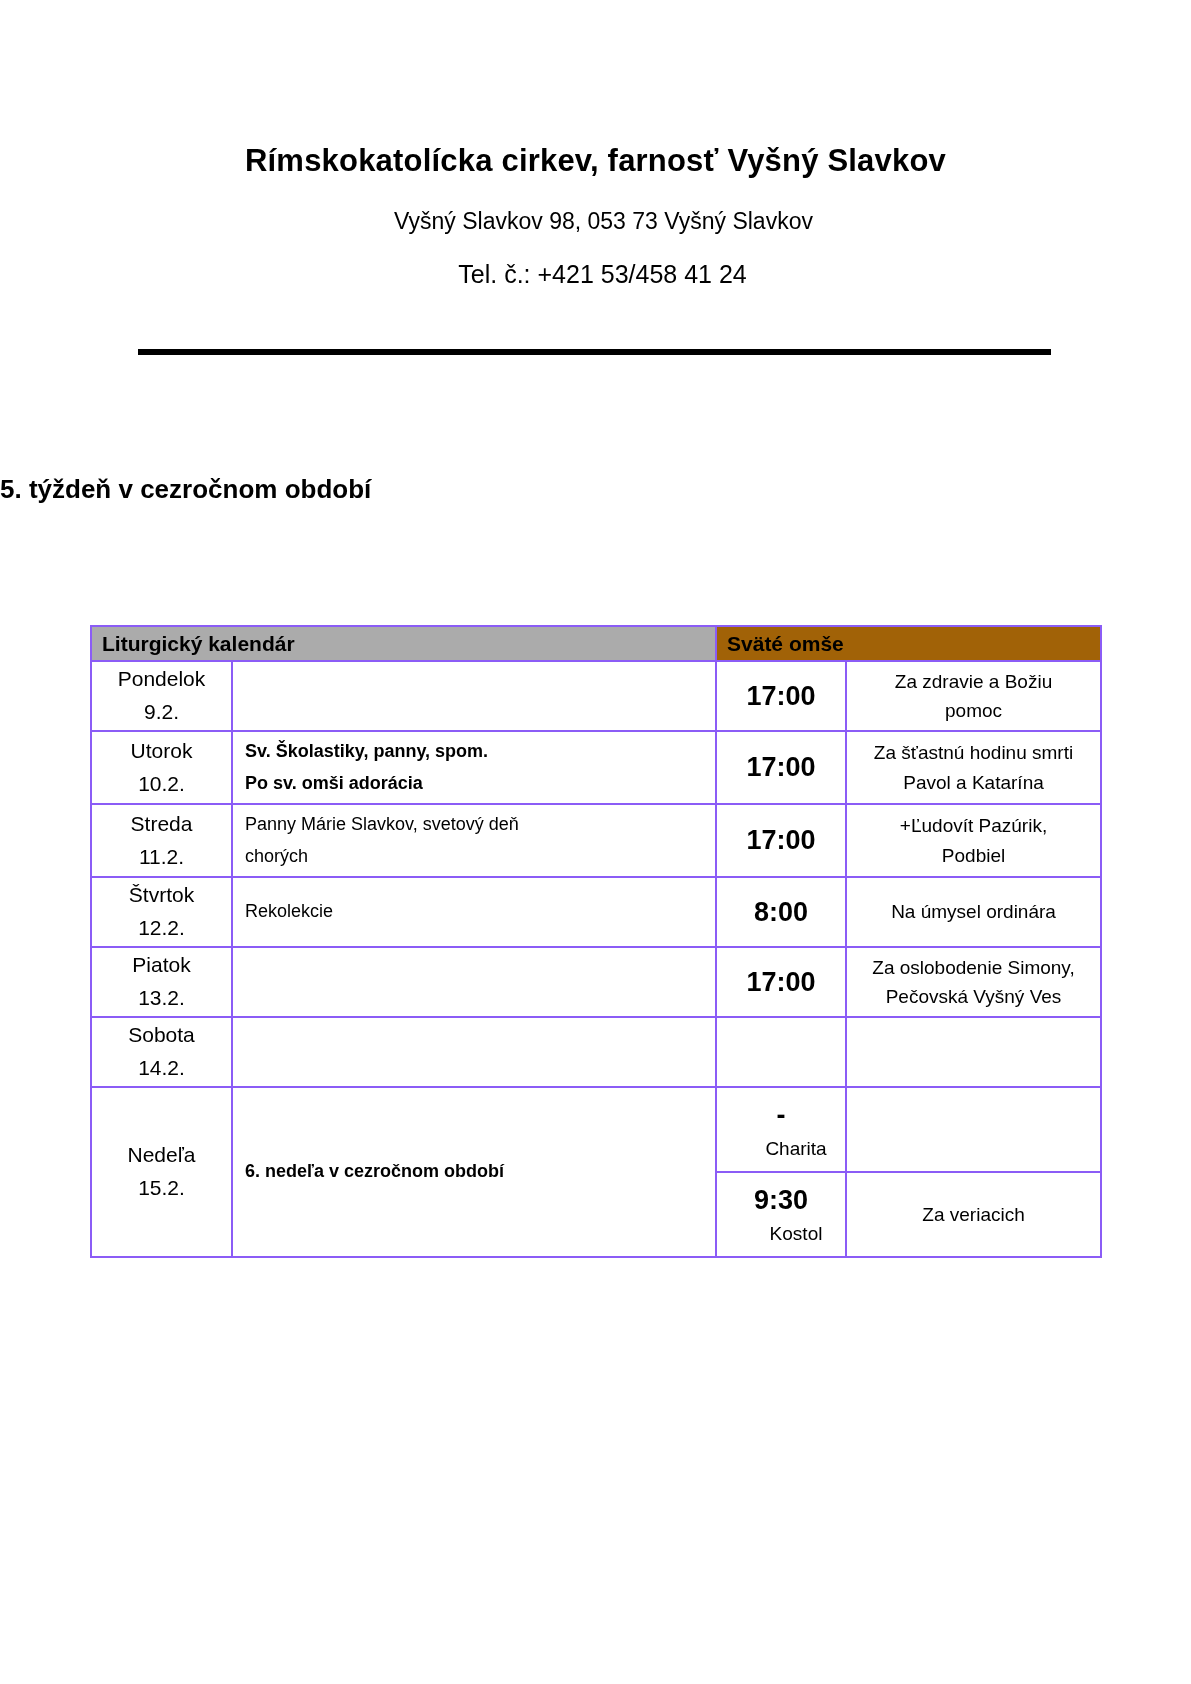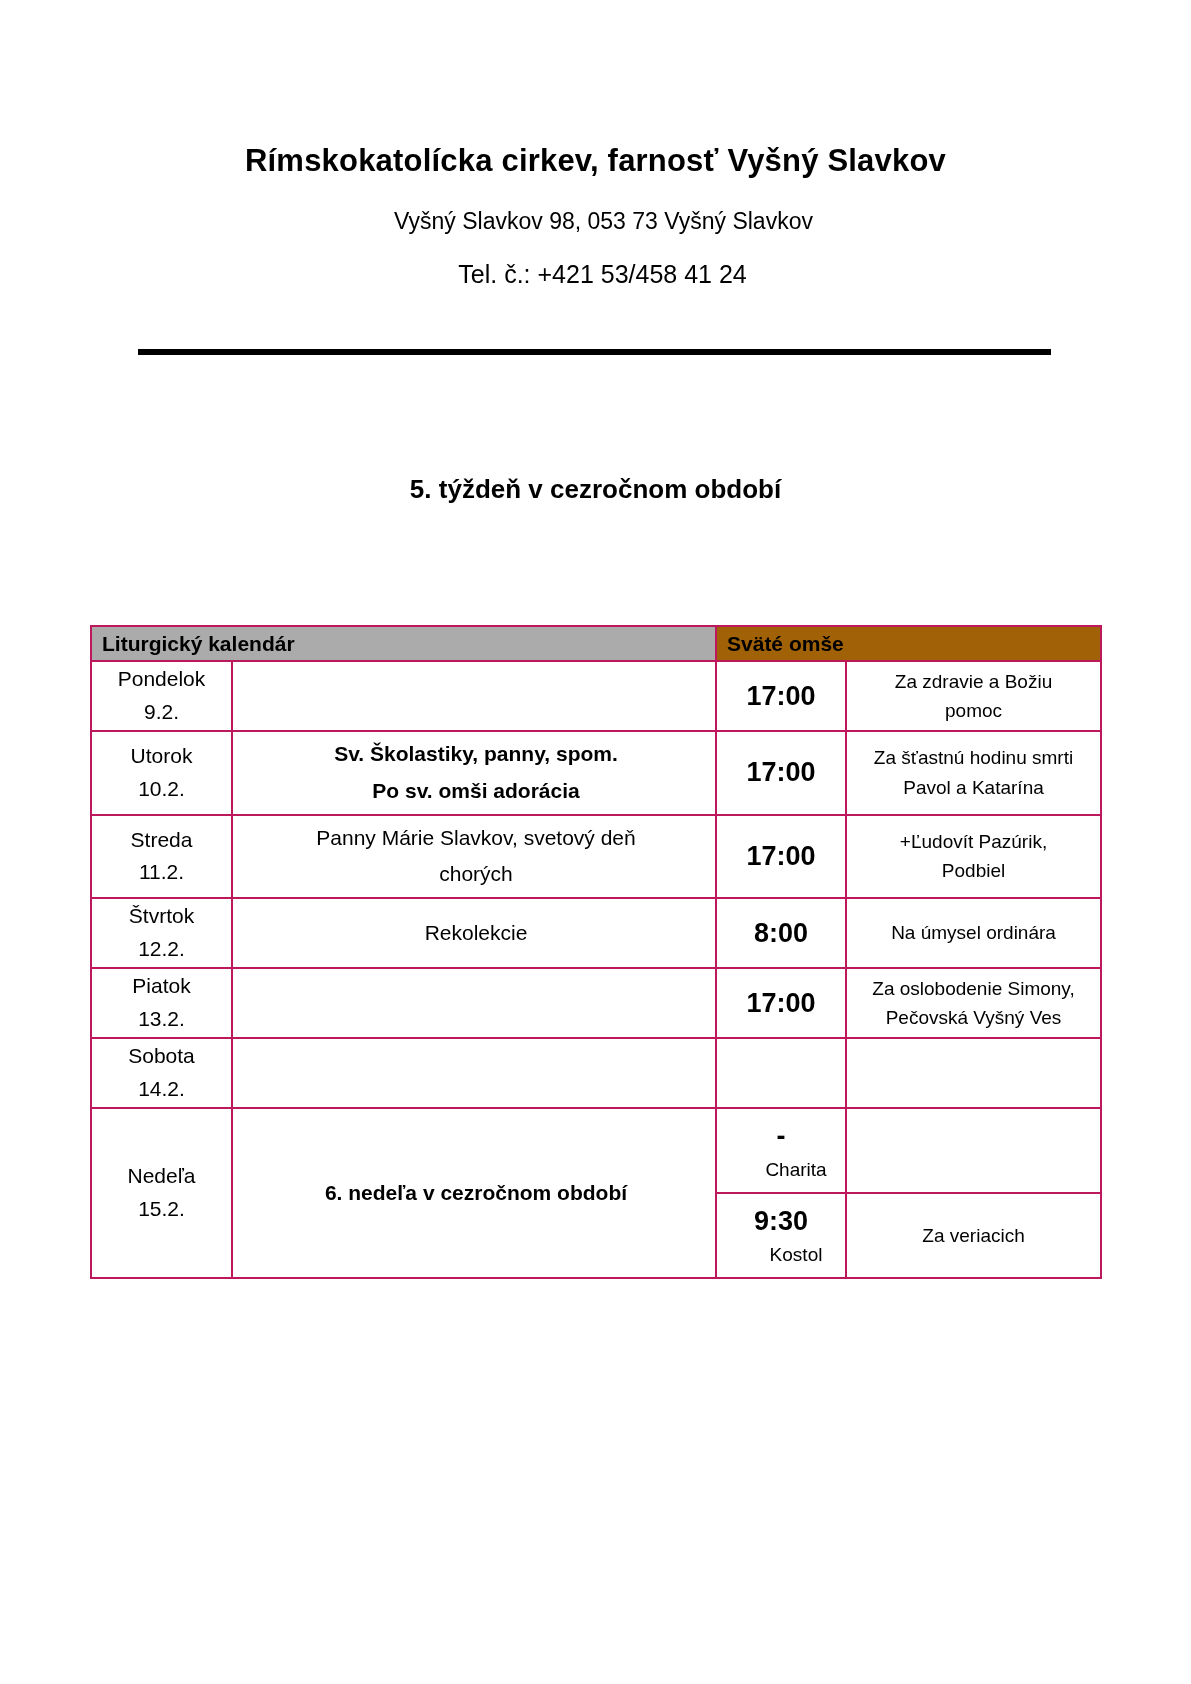--- a/index.html
+++ b/index.html
@@ -46,55 +46,55 @@
   
   .announce-heading {
     position: absolute;
     top: 419px; left: 0; width: 100%;
     text-align: center;
     font-size: 27px;
   }
   .announce-subheading {
     position: absolute;
     top: 474px; left: 0; width: 100%;
-    text-align: center;
+    text-align: left;
     font-size: 26px;
     font-weight: bold;
   }
 
   
   table.schedule {
     position: absolute;
     top: 625px; left: 90px;
     width: 1010px;
     border-collapse: collapse;
     table-layout: fixed;
   }
   table.schedule td, table.schedule th {
-    border: 2px solid #be185d;
+    border: 2px solid #8b5cf6;
     vertical-align: middle;
     overflow: hidden;
   }
   th.table-head {
     background: #ababab;
     font-size: 21px;
     font-weight: bold;
     text-align: left;
     padding: 4px 4px 4px 10px;
     height: 35px;
   }
   td.day-cell {
     font-size: 21px;
     font-weight: normal;
     text-align: center;
     line-height: 1.55;
   }
   td.desc-cell {
-    font-size: 21px;
-    text-align: center;
+    font-size: 18px;
+    text-align: left;
     padding: 4px 8px 4px 12px;
     line-height: 1.75;
   }
   td.desc-cell.bold { font-weight: bold; }
   td.time-cell {
     font-size: 27px;
     font-weight: bold;
     text-align: center;
   }
   td.intent-cell {

